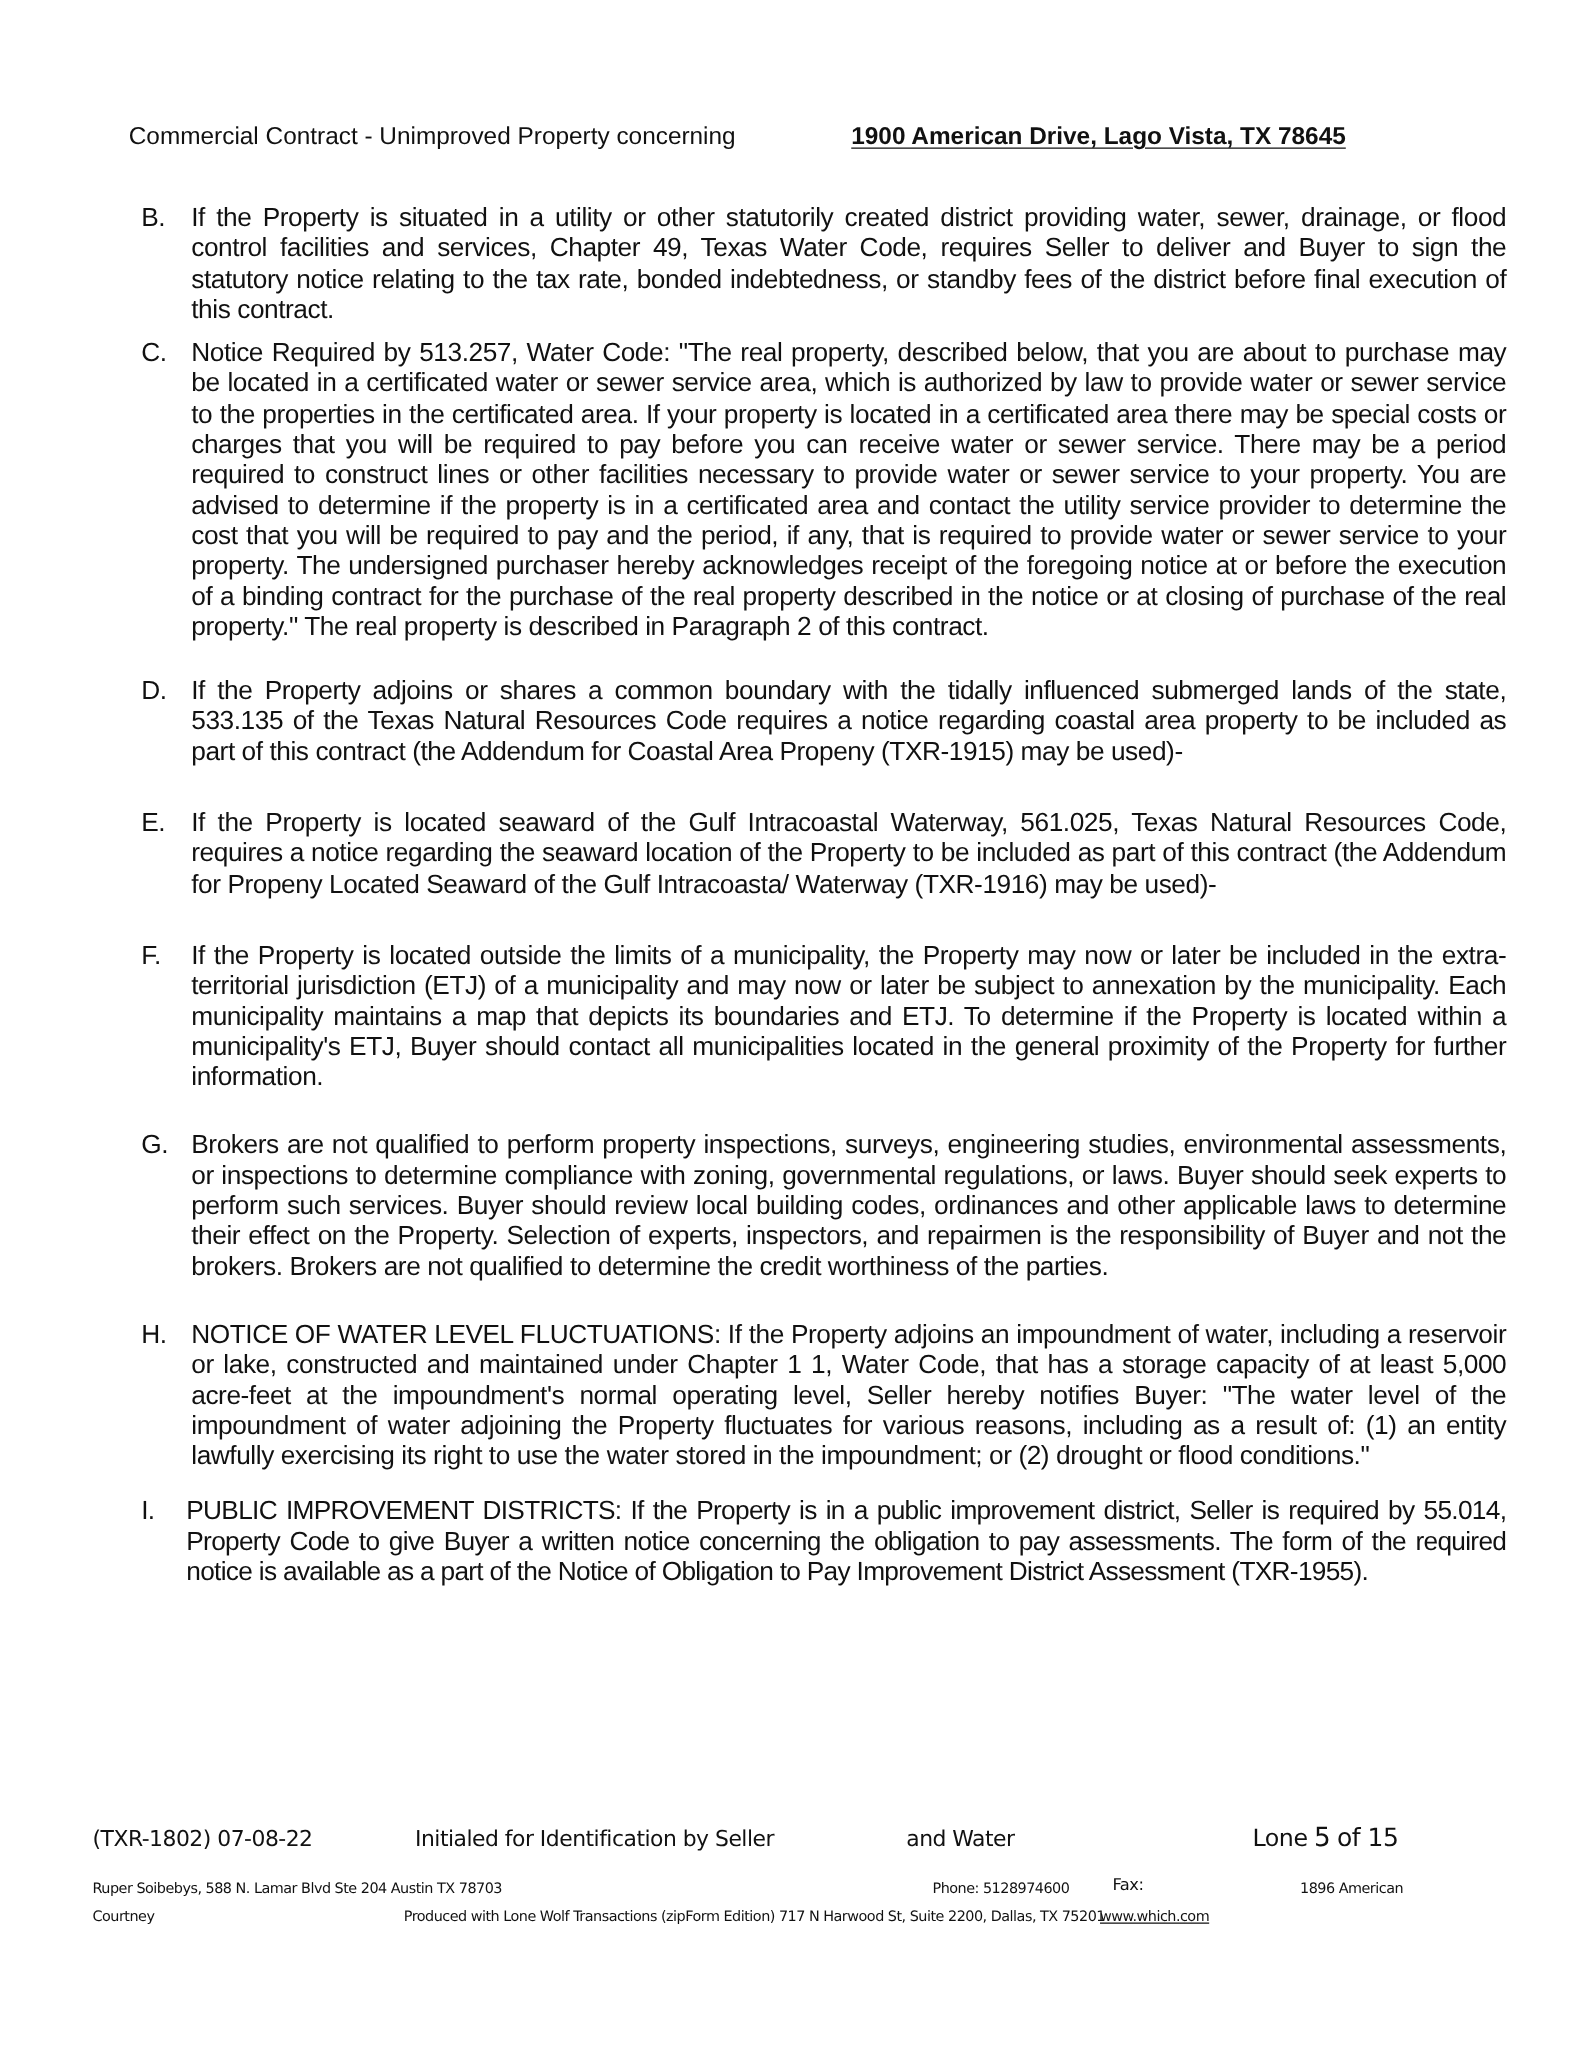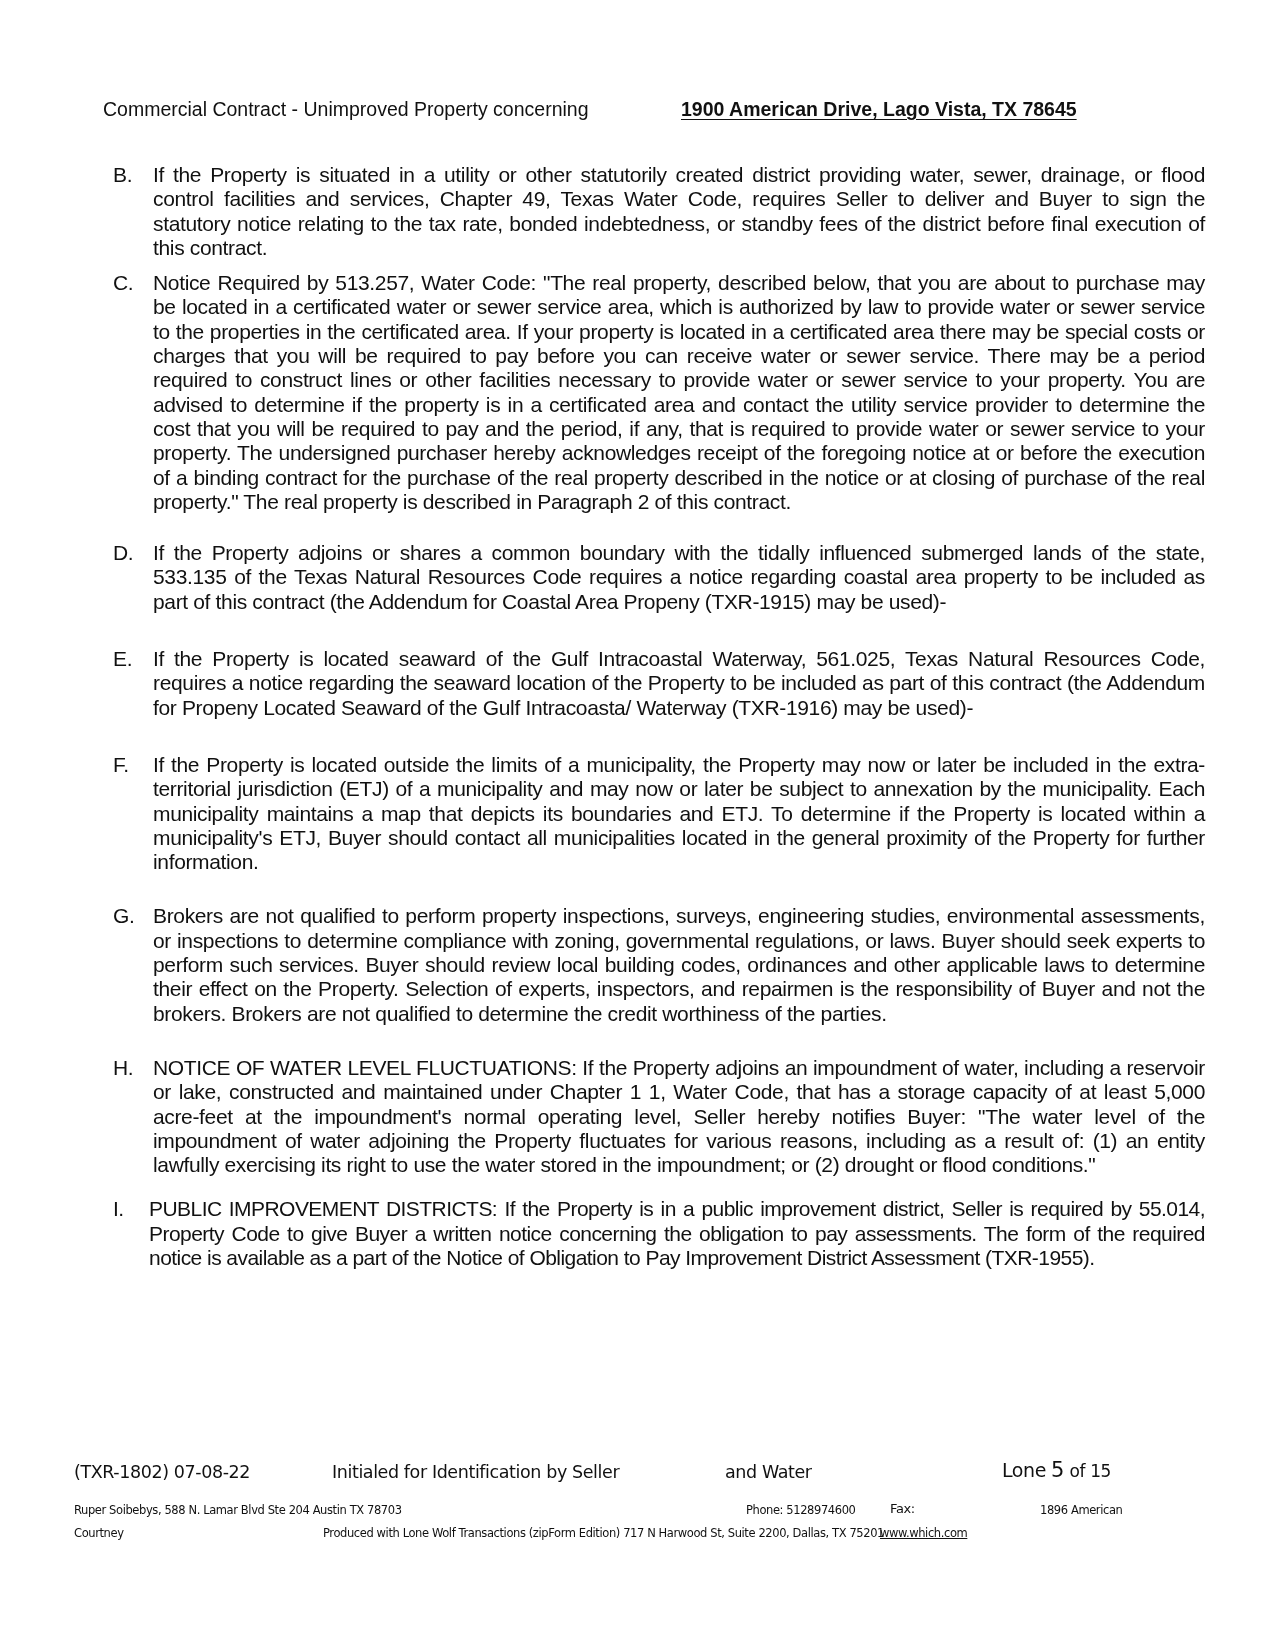--- a/index.html
+++ b/index.html
@@ -69,21 +69,21 @@
     </div>
   </div>
 
   <div class="ftr">
     <span class="f f1" style="left:74px; top:1462px;text-align:center;">(TXR-1802) 07-08-22</span>
     <span class="f f1" style="left:332px; top:1462px;">Initialed for Identification by Seller</span>
     <span class="f f1" style="left:725px; top:1462px;">and Water</span>
     <span class="f" style="left:1002px; top:1458px;">
       <span class="f1" style="font-size:19px">Lone</span>
       <span style="font-size:21px">5</span>
-      <span class="f1" style="font-size:17px">of 15</span>
+      <span class="f1" style="font-size:20px">of 15</span>
     </span>
 
     <span class="f f2" style="left:74px; top:1503px;">Ruper Soibebys, 588 N. Lamar Blvd Ste 204 Austin TX 78703</span>
     <span class="f f2" style="left:746px; top:1503px;">Phone: 5128974600</span>
     <span class="f f2" style="left:890px; top:1501px; font-size:13px;">Fax:</span>
     <span class="f f2" style="left:1040px; top:1503px;">1896 American</span>
 
     <span class="f f2" style="left:74px; top:1526px;">Courtney</span>
     <span class="f f2" style="left:323px; top:1526px;">Produced with Lone Wolf Transactions (zipForm Edition) 717 N Harwood St, Suite 2200, Dallas, TX 75201</span>
     <span class="f f2 u" style="left:880px; top:1526px;">www.which.com</span>

